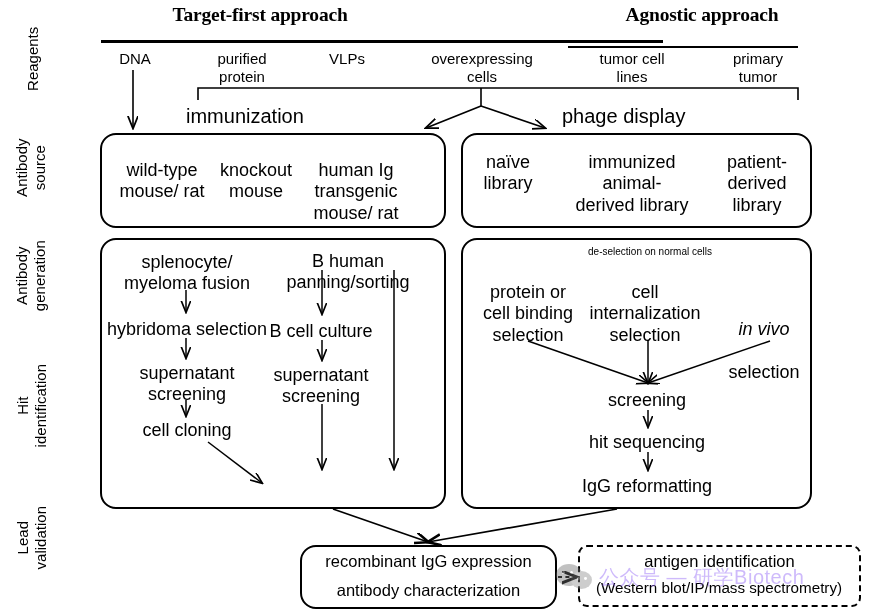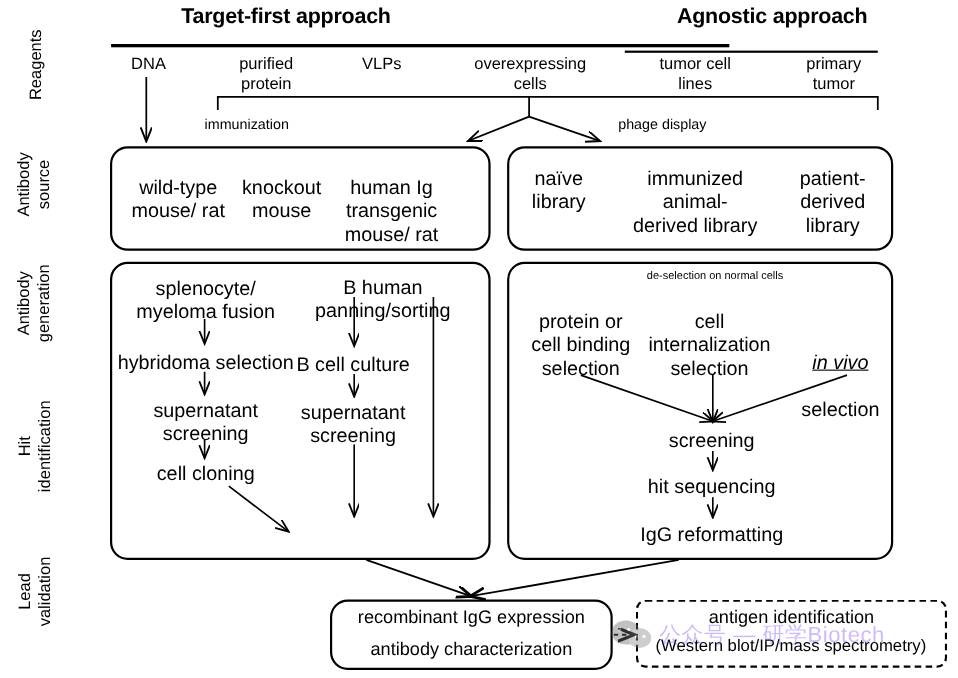--- a/index.html
+++ b/index.html
@@ -17,21 +17,21 @@
     position: absolute; left: 0; top: 0;
     width: 871px; height: 616px;
     pointer-events: none;
   }
 
   .abs { position: absolute; }
 
   
   .col-title {
     font-size: 19.5px; font-weight: bold; text-align: center;
-    letter-spacing: -0.2px; white-space: nowrap;
+    letter-spacing: -0.2px; white-space: nowrap; font-family: Liberation Serif, serif;
   }
 
   
   .row-label {
     position: absolute;
     font-size: 15px;
     text-align: center;
     white-space: nowrap;
     transform-origin: 50% 50%;
   }
@@ -61,21 +61,21 @@
     font-size: 18px;
     line-height: 1.19;
     text-align: center;
     white-space: pre-line;
   }
   .node.sm { font-size: 10px; }
   .node.ital { font-style: italic; }
 
   .phase-label {
     position: absolute;
-    font-size: 13px;
+    font-size: 20px;
     white-space: nowrap;
   }
 
   .reagent {
     position: absolute;
     font-size: 15px;
     line-height: 1.2;
     text-align: center;
     white-space: pre-line;
   }
@@ -214,21 +214,21 @@
 
   <div class="node sm" style="left:546px; top:246px; width:208px;">de-selection on normal cells</div>
 
   <div class="node" style="left:476px; top:282px; width:104px;">protein or
 cell binding
 selection</div>
   <div class="node" style="left:586px; top:282px; width:118px;">cell
 internalization
 selection</div>
   <div class="node" style="left:718px; top:298px; width:92px;">
-    <span class="node ital" style="position:static; display:block;text-decoration:underline;">in vivo</span>
+    <span class="node ital" style="position:static; display:block;">in vivo</span>
     <span>selection</span>
   </div>
 
   <div class="node" style="left:594px; top:390px; width:106px;">screening</div>
   <div class="node" style="left:580px; top:432px; width:134px;">hit sequencing</div>
   <div class="node" style="left:576px; top:476px; width:142px;">IgG reformatting</div>
 
   <div class="bottom-text" style="left:300px; top:552px; width:257px;">recombinant IgG expression</div>
   <div class="bottom-text" style="left:300px; top:581px; width:257px;">antibody characterization</div>
 

